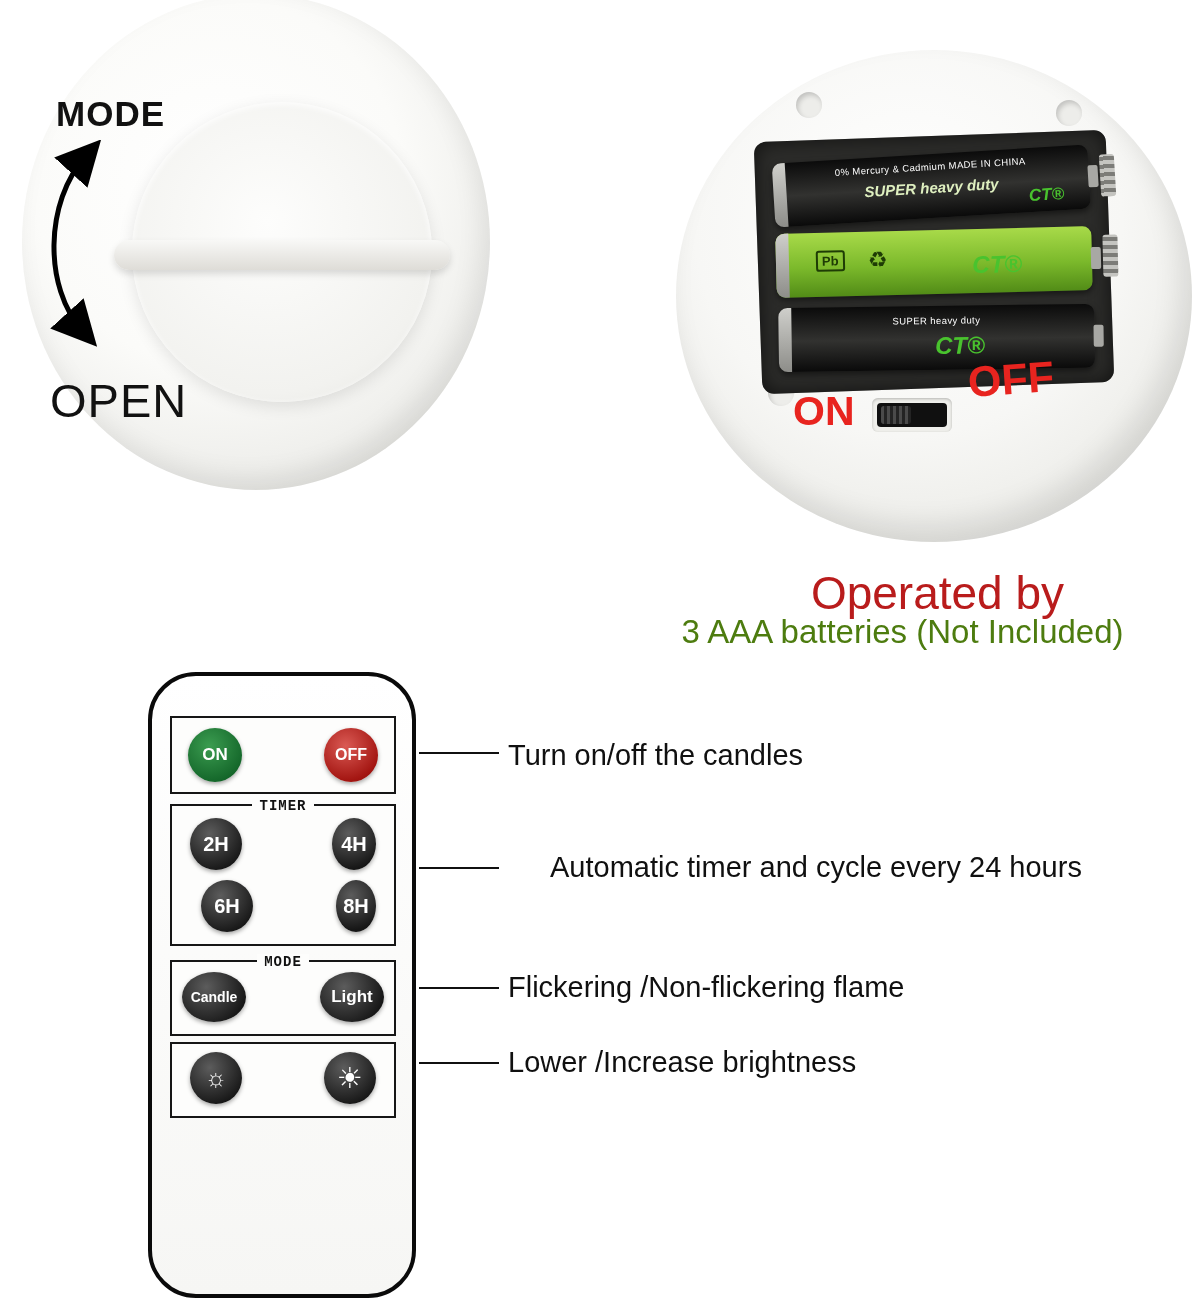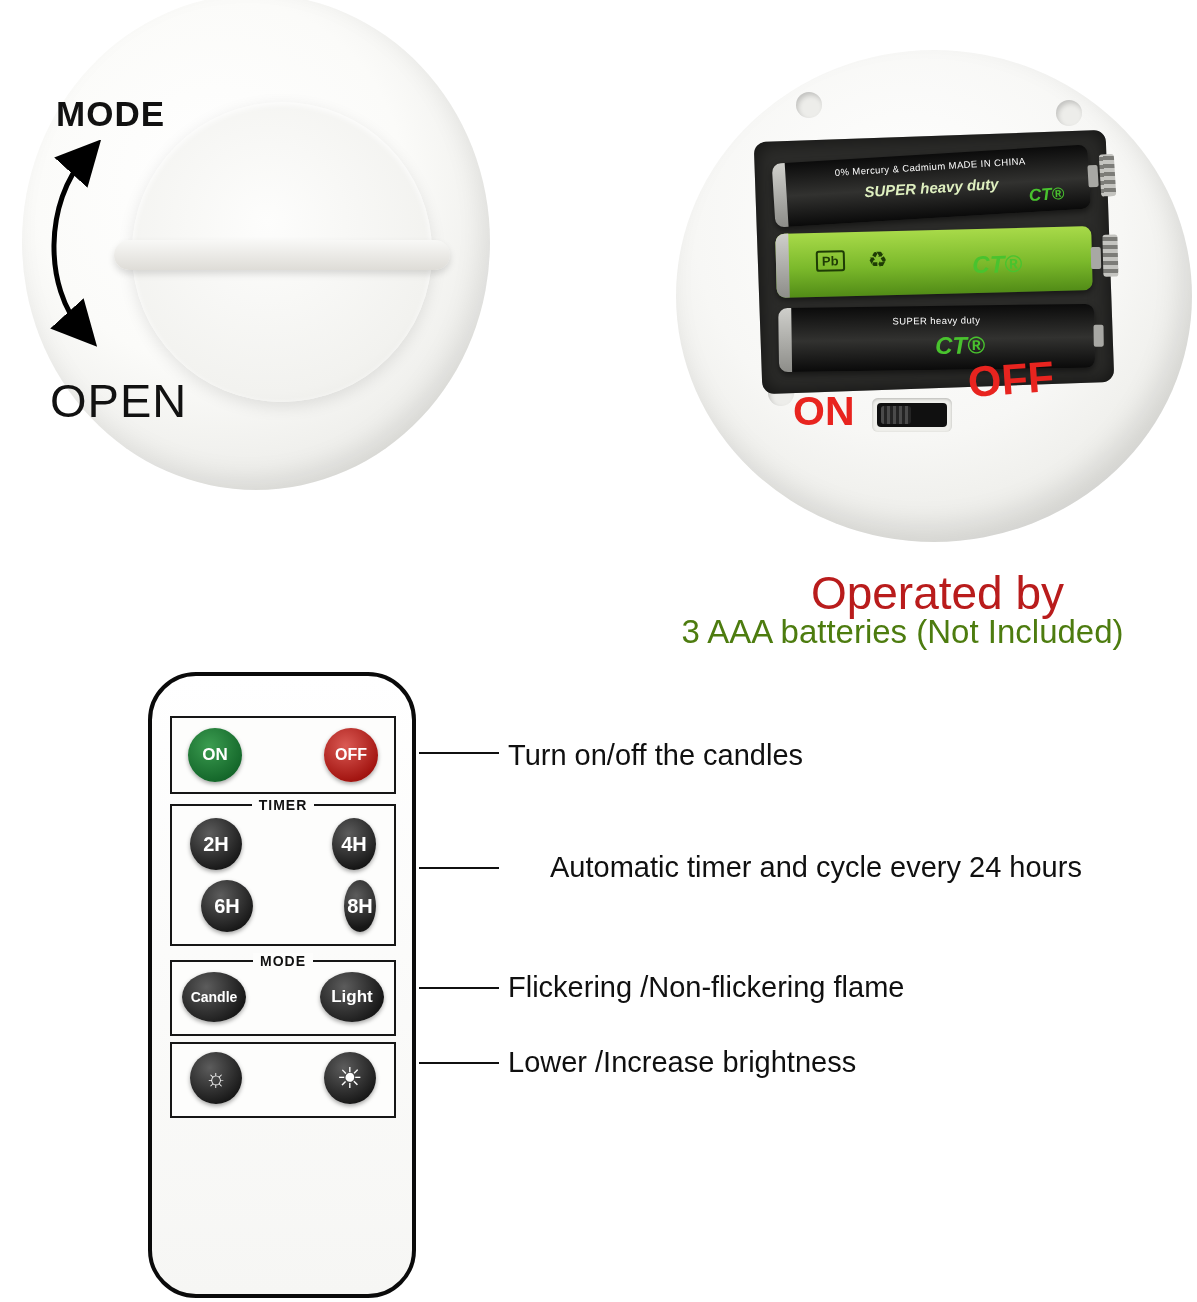--- a/index.html
+++ b/index.html
@@ -74,32 +74,32 @@
     position:absolute;left:148px;top:672px;width:268px;height:626px;box-sizing:border-box;
     border:4px solid #0a0a0a;border-radius:48px;
     background:linear-gradient(180deg,#ffffff,#f6f6f4);
   }
   .panel{position:absolute;left:18px;width:222px;border:2px solid #161616;background:#fdfdfc;}
   .panel-power{top:40px;height:74px;}
   .panel-timer{top:128px;height:138px;}
   .panel-mode{top:284px;height:72px;}
   .panel-bright{top:366px;height:72px;}
   .panel-label{position:absolute;left:0;right:0;top:-10px;text-align:center;}
-  .panel-label span{background:#fdfdfc;padding:0 7px;font-size:14px;font-weight:bold;letter-spacing:1px;}
+  .panel-label span{background:#fdfdfc;padding:0 7px;font-size:14px;font-weight:bold;letter-spacing:1px;font-family:Liberation Mono, monospace;}
   .btn{position:absolute;border-radius:50%;display:flex;align-items:center;justify-content:center;
     color:#fff;font-weight:bold;box-shadow:0 2px 4px rgba(0,0,0,0.35);}
   .btn-on{left:16px;top:10px;width:54px;height:54px;font-size:17px;
     background:radial-gradient(circle at 40% 33%, #3b9c50, #15682b 72%, #0d4d1e);}
   .btn-off{right:16px;top:10px;width:54px;height:54px;font-size:16px;
     background:radial-gradient(circle at 40% 33%, #da5a54, #a31511 72%, #7c0e0b);}
   .btn-dark{background:radial-gradient(circle at 38% 30%, #5c5c5c, #161616 78%);}
   .btn-t1{left:18px;top:12px;width:52px;height:52px;font-size:20px;}
   .btn-t2{right:18px;top:12px;width:44px;height:52px;font-size:20px;}
   .btn-t3{left:29px;top:74px;width:52px;height:52px;font-size:20px;}
-  .btn-t4{right:18px;top:74px;width:32px;height:52px;font-size:20px;}
+  .btn-t4{right:18px;top:74px;width:40px;height:52px;font-size:20px;}
   .btn-candle{left:10px;top:10px;width:64px;height:50px;font-size:14px;}
   .btn-light{right:10px;top:10px;width:64px;height:50px;font-size:17px;}
   .btn-dim{left:18px;top:8px;width:52px;height:52px;font-size:24px;font-weight:normal;}
   .btn-bright{right:18px;top:8px;width:52px;height:52px;font-size:29px;font-weight:normal;}
   
   .ann-line{position:absolute;left:419px;width:80px;height:2px;background:#101010;}
   .ann-text{position:absolute;left:508px;font-size:29px;color:#101010;white-space:nowrap;}
   .l1{top:752px;} .t1{top:739px;}
   .l2{top:867px;} .t2{top:851px;margin-left:42px;}
   .l3{top:987px;} .t3{top:971px;}

